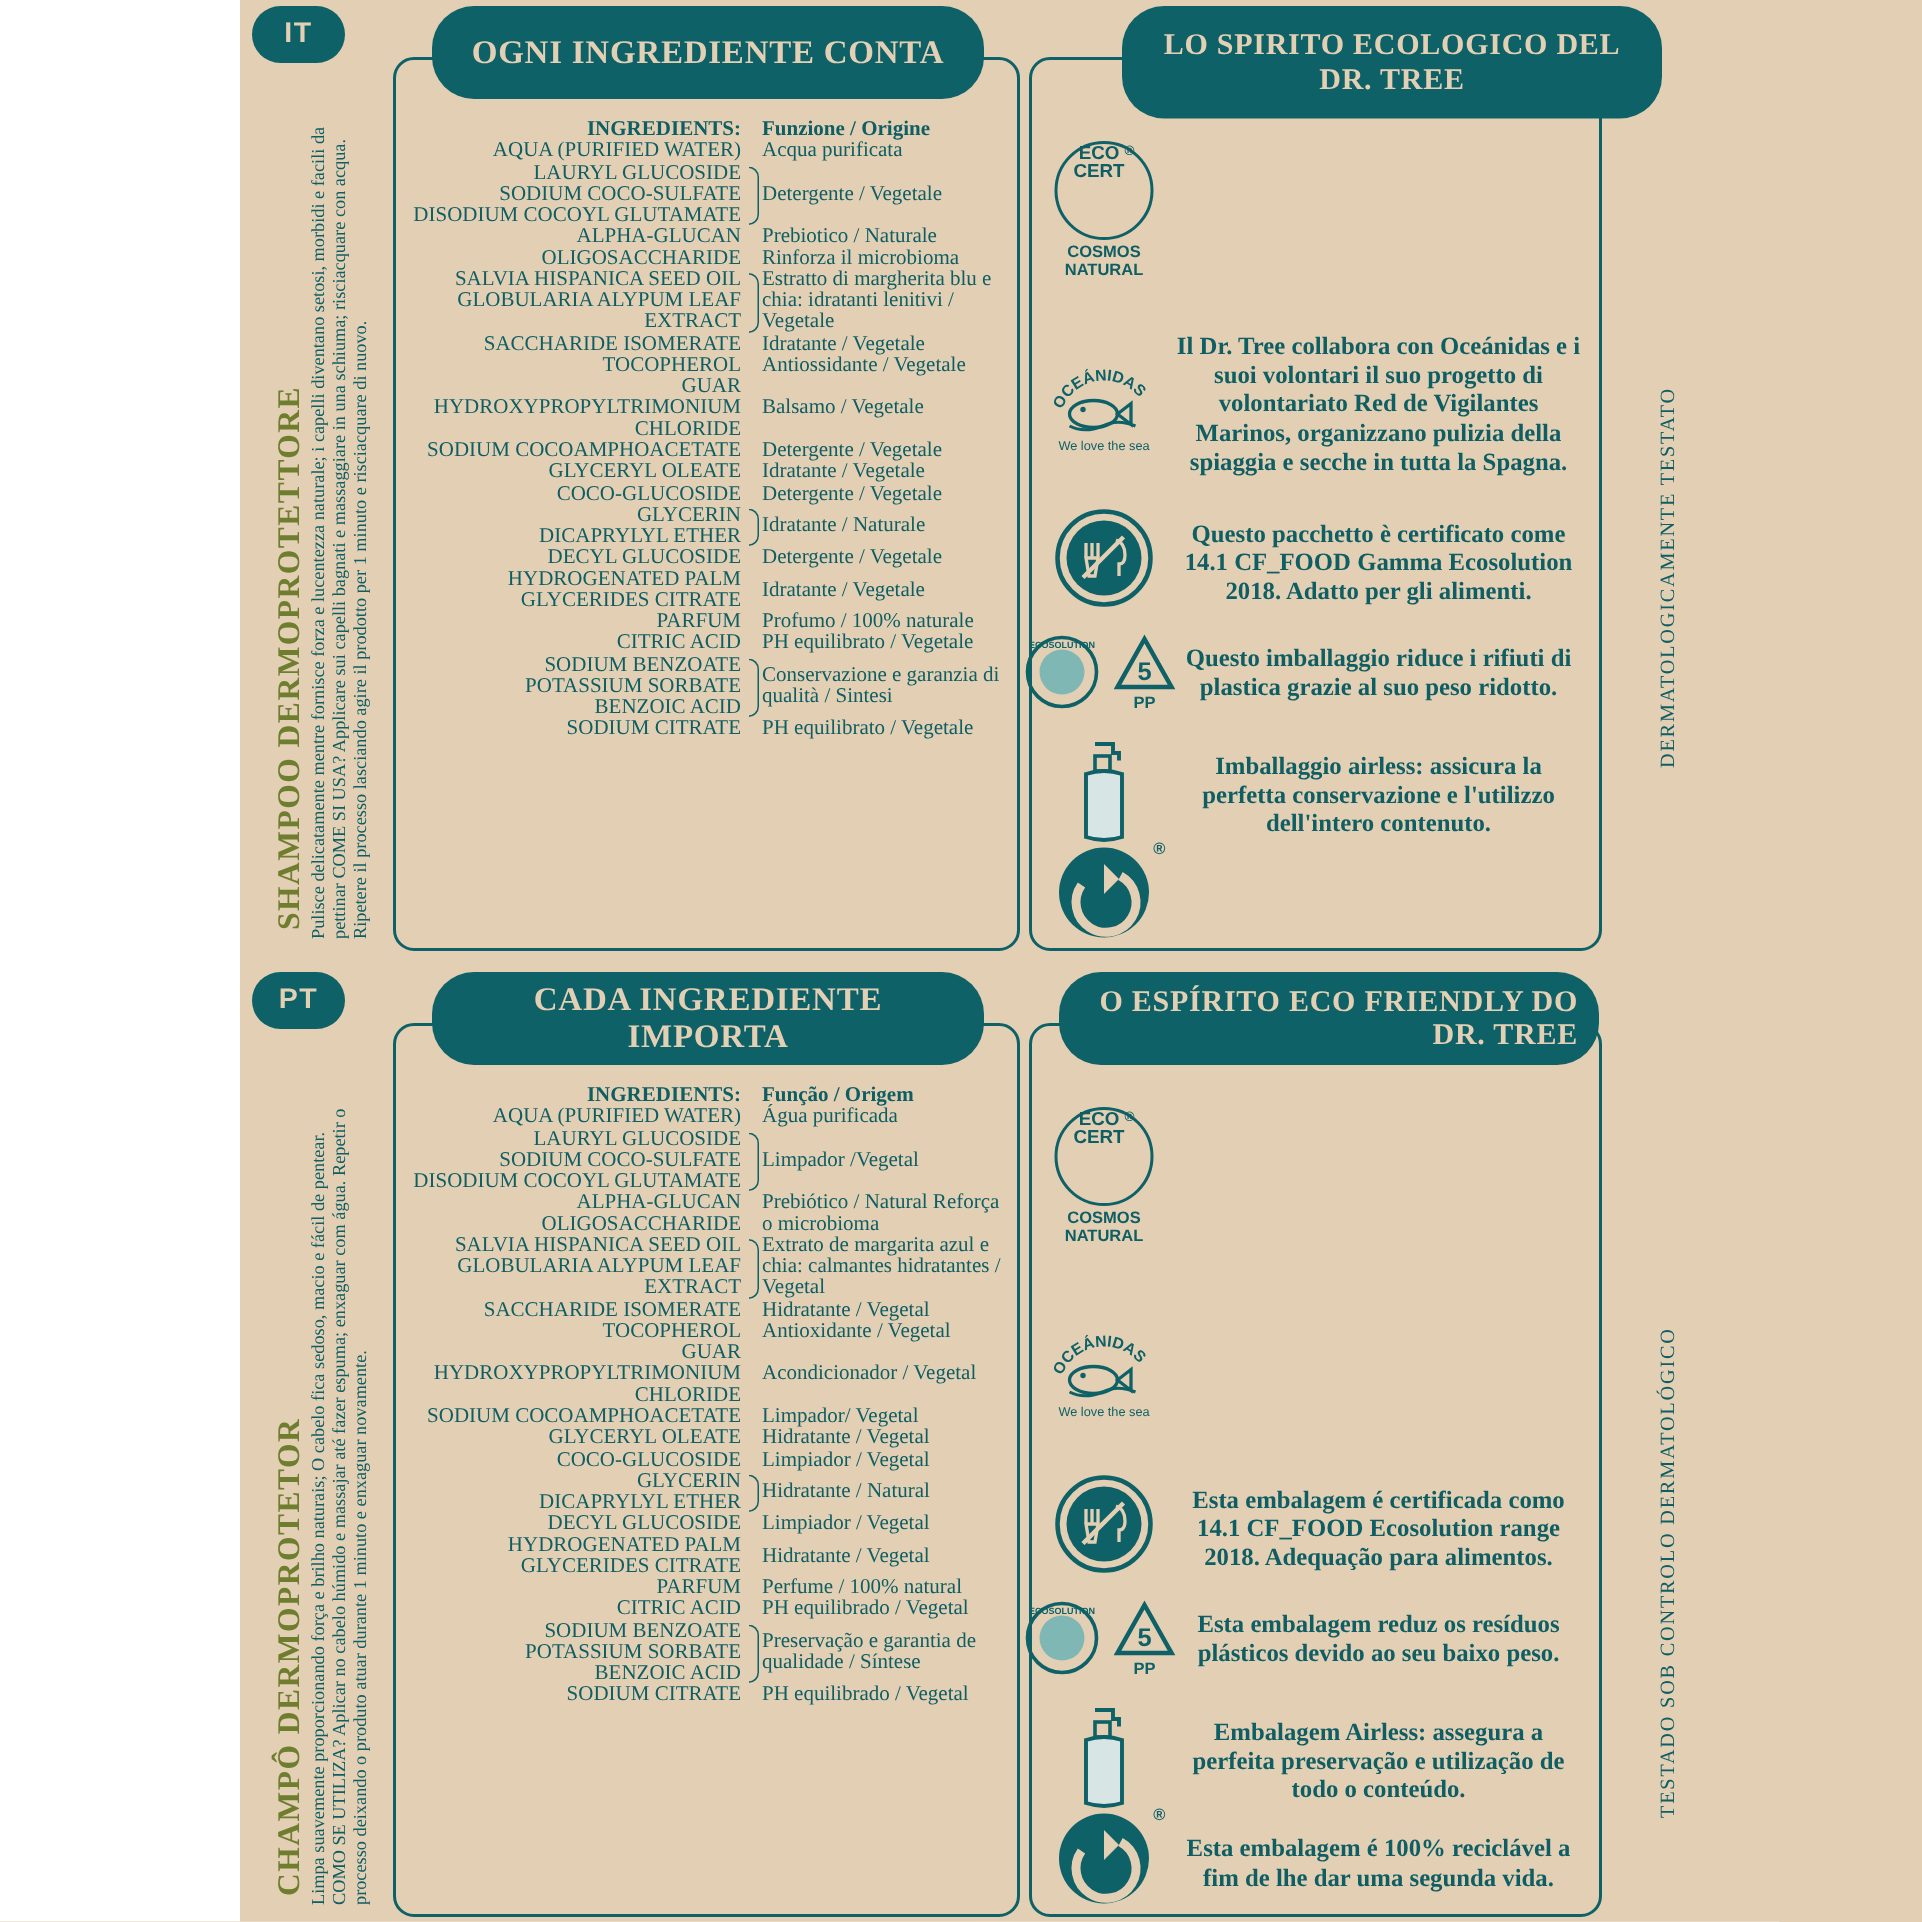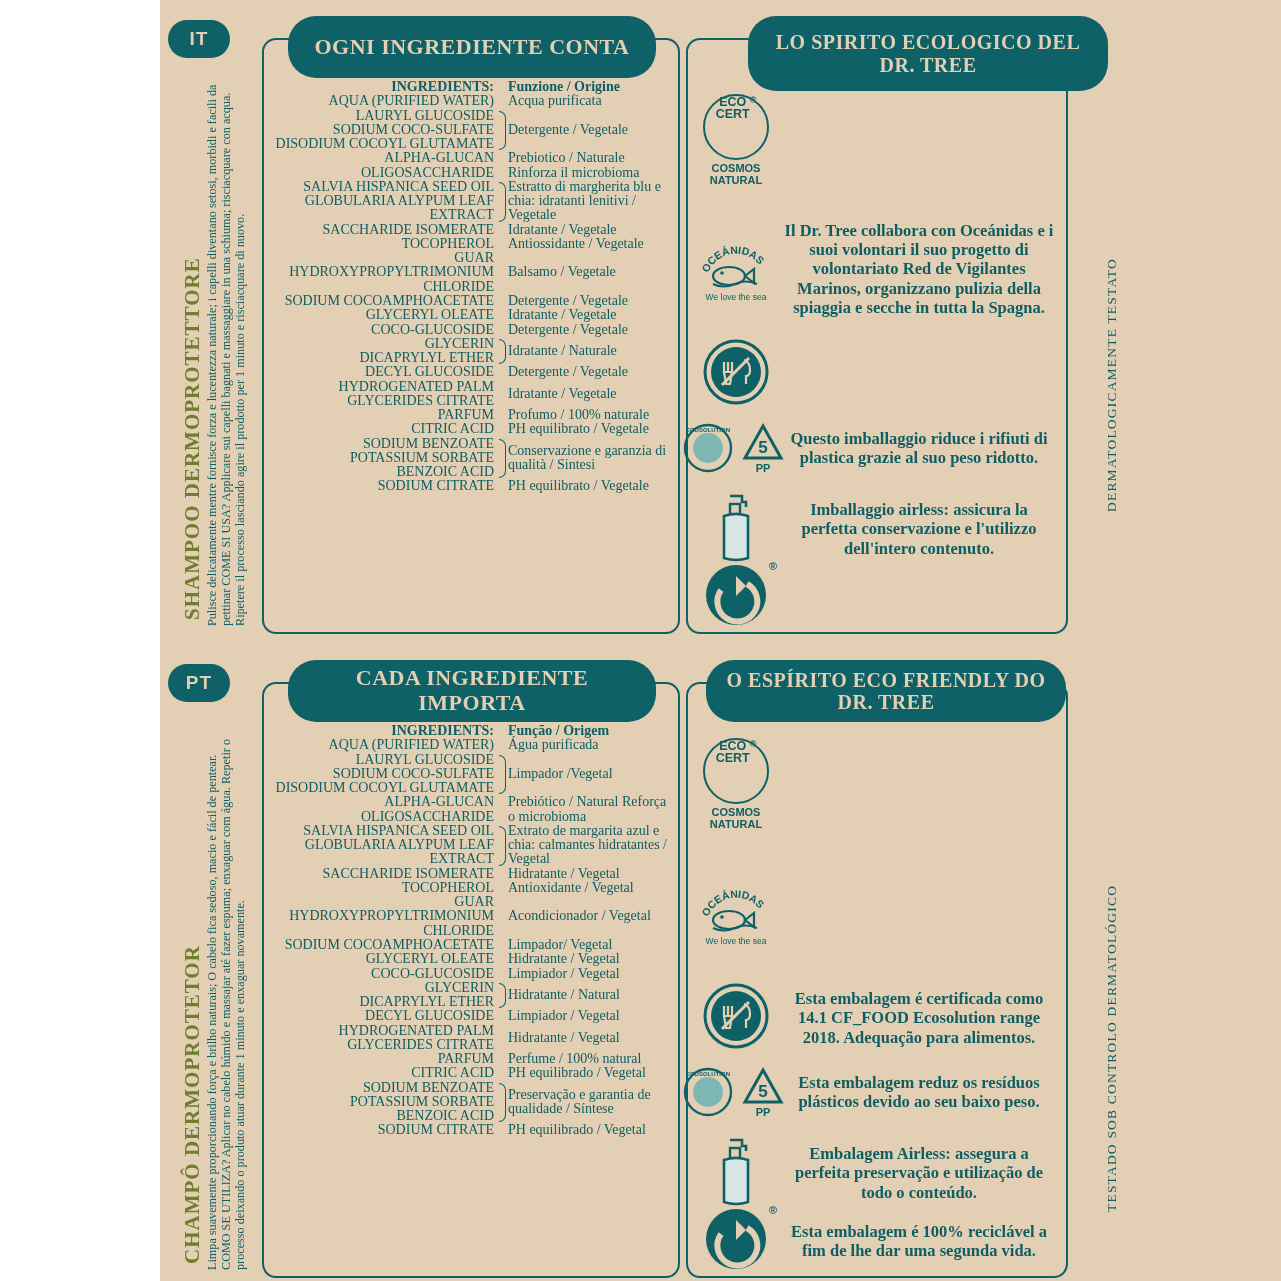--- a/index.html
+++ b/index.html
@@ -31,41 +31,40 @@
   }
   .right-vert{
     font-size:13.5px;letter-spacing:1.2px;color:#0e5e63;font-weight:normal;
   }
   
   .badge{
     position:absolute;width:62px;height:38px;border-radius:19px;
     background:#0e6166;color:#e3cfb4;
     font-family:"Liberation Sans", sans-serif;
     font-size:19px;font-weight:bold;letter-spacing:1px;
-    display:flex;align-items:center;justify-content:center;margin-top:16px;
+    display:flex;align-items:center;justify-content:center;
   }
   
   .panel{
     position:absolute;
     border:2px solid #0e6166;
     border-radius:14px;
     box-sizing:border-box;
   }
   .panel-head{
     position:absolute;
     background:#0e6166;color:#e3cfb4;
     border-radius:28px;
     display:flex;align-items:center;justify-content:center;
     text-align:center;
     font-weight:bold;
     letter-spacing:0.5px;
     line-height:1.12;
     padding:6px 14px;
     box-sizing:border-box;
-    margin-top:12px;
   }
   
   .ing-table{
     position:absolute;
     font-size:14px;
     line-height:1.02;
   }
   .ing-row{display:flex;align-items:center;width:100%;}
   .ing-left{
     width:232px;text-align:right;padding-right:4px;
@@ -284,20 +283,21 @@
     <div class="eco-block" style="left: 0px; top: 262px; width: 374px; min-height: 72px;">
       <div class="eco-icon" style="width: 92px;">
         <div><svg width="68" height="68" viewBox="0 0 68 68">
             <circle cx="34" cy="34" r="31" fill="none" stroke="#0e6166" stroke-width="3"></circle>
             <circle cx="34" cy="34" r="25" fill="#0e6166"></circle>
             <path d="M20,47 L47,20" stroke="#e3cfb4" stroke-width="3"></path>
             <path d="M22,24 l0,10 m4,-10 l0,10 m4,-10 l0,10 M22,34 l8,0 l-2,12 l-4,0 z" fill="none" stroke="#e3cfb4" stroke-width="2.2"></path>
             <path d="M42,22 q6,2 6,10 q0,6 -4,6 l0,8" fill="none" stroke="#e3cfb4" stroke-width="2.2"></path>
           </svg></div>
       </div>
+      <div class="eco-text" style="flex: 1 1 0%; padding-right: 8px;">Questo pacchetto è certificato come 14.1 CF_FOOD Gamma Ecosolution 2018. Adatto per gli alimenti.</div>
     </div>
     <div class="eco-block" style="left: 0px; top: 340px; width: 374px; min-height: 64px;">
       <div class="eco-icon" style="width: 92px;">
         <div style="display:flex;align-items:center;gap:4px">
           <svg width="50" height="50" viewBox="0 0 50 50">
             <circle cx="25" cy="25" r="23" fill="none" stroke="#0e6166" stroke-width="2.4"></circle>
             <circle cx="25" cy="25" r="15" fill="#7fb7b5"></circle>
             <text x="25" y="9" text-anchor="middle" font-family="Liberation Sans, sans-serif" font-size="6" font-weight="bold" fill="#0e6166">ECOSOLUTION</text>
           </svg>
           <svg width="52" height="56" viewBox="0 0 52 56">
@@ -458,21 +458,21 @@
     </div>
     <div class="ing-row grp">
       <div class="ing-left">
         <span>SODIUM CITRATE</span>
       </div>
       <div class="ing-right">PH equilibrado / Vegetal</div>
     </div>
   </div>
 
 <div class="panel" style="left:686px;top:682px;width:382px;height:596px;"></div>
-<div class="panel-head" style="left:706px;top:648px;width:360px;height:62px;font-size:20px;">O ESPÍRITO ECO FRIENDLY DO DR. TREE</div>
+<div class="panel-head" style="left:706px;top:648px;width:360px;height:62px;font-size:20px;text-align:right;">O ESPÍRITO ECO FRIENDLY DO DR. TREE</div>
 <div id="eco-pt" style="position:absolute;left:690px;top:720px;width:374px;height:554px;">
     <div class="eco-block" style="left: 0px; top: 8px; width: 374px; min-height: 112px;">
       <div class="eco-icon" style="width: 92px;">
         <div class="ecocert">
           <div class="circ">
             <span style="display:block">ECO<br>CERT</span>
             <span class="reg" style="font-size:9px">®</span>
           </div>
           <div class="lbl">COSMOS<br>NATURAL</div>
         </div>

